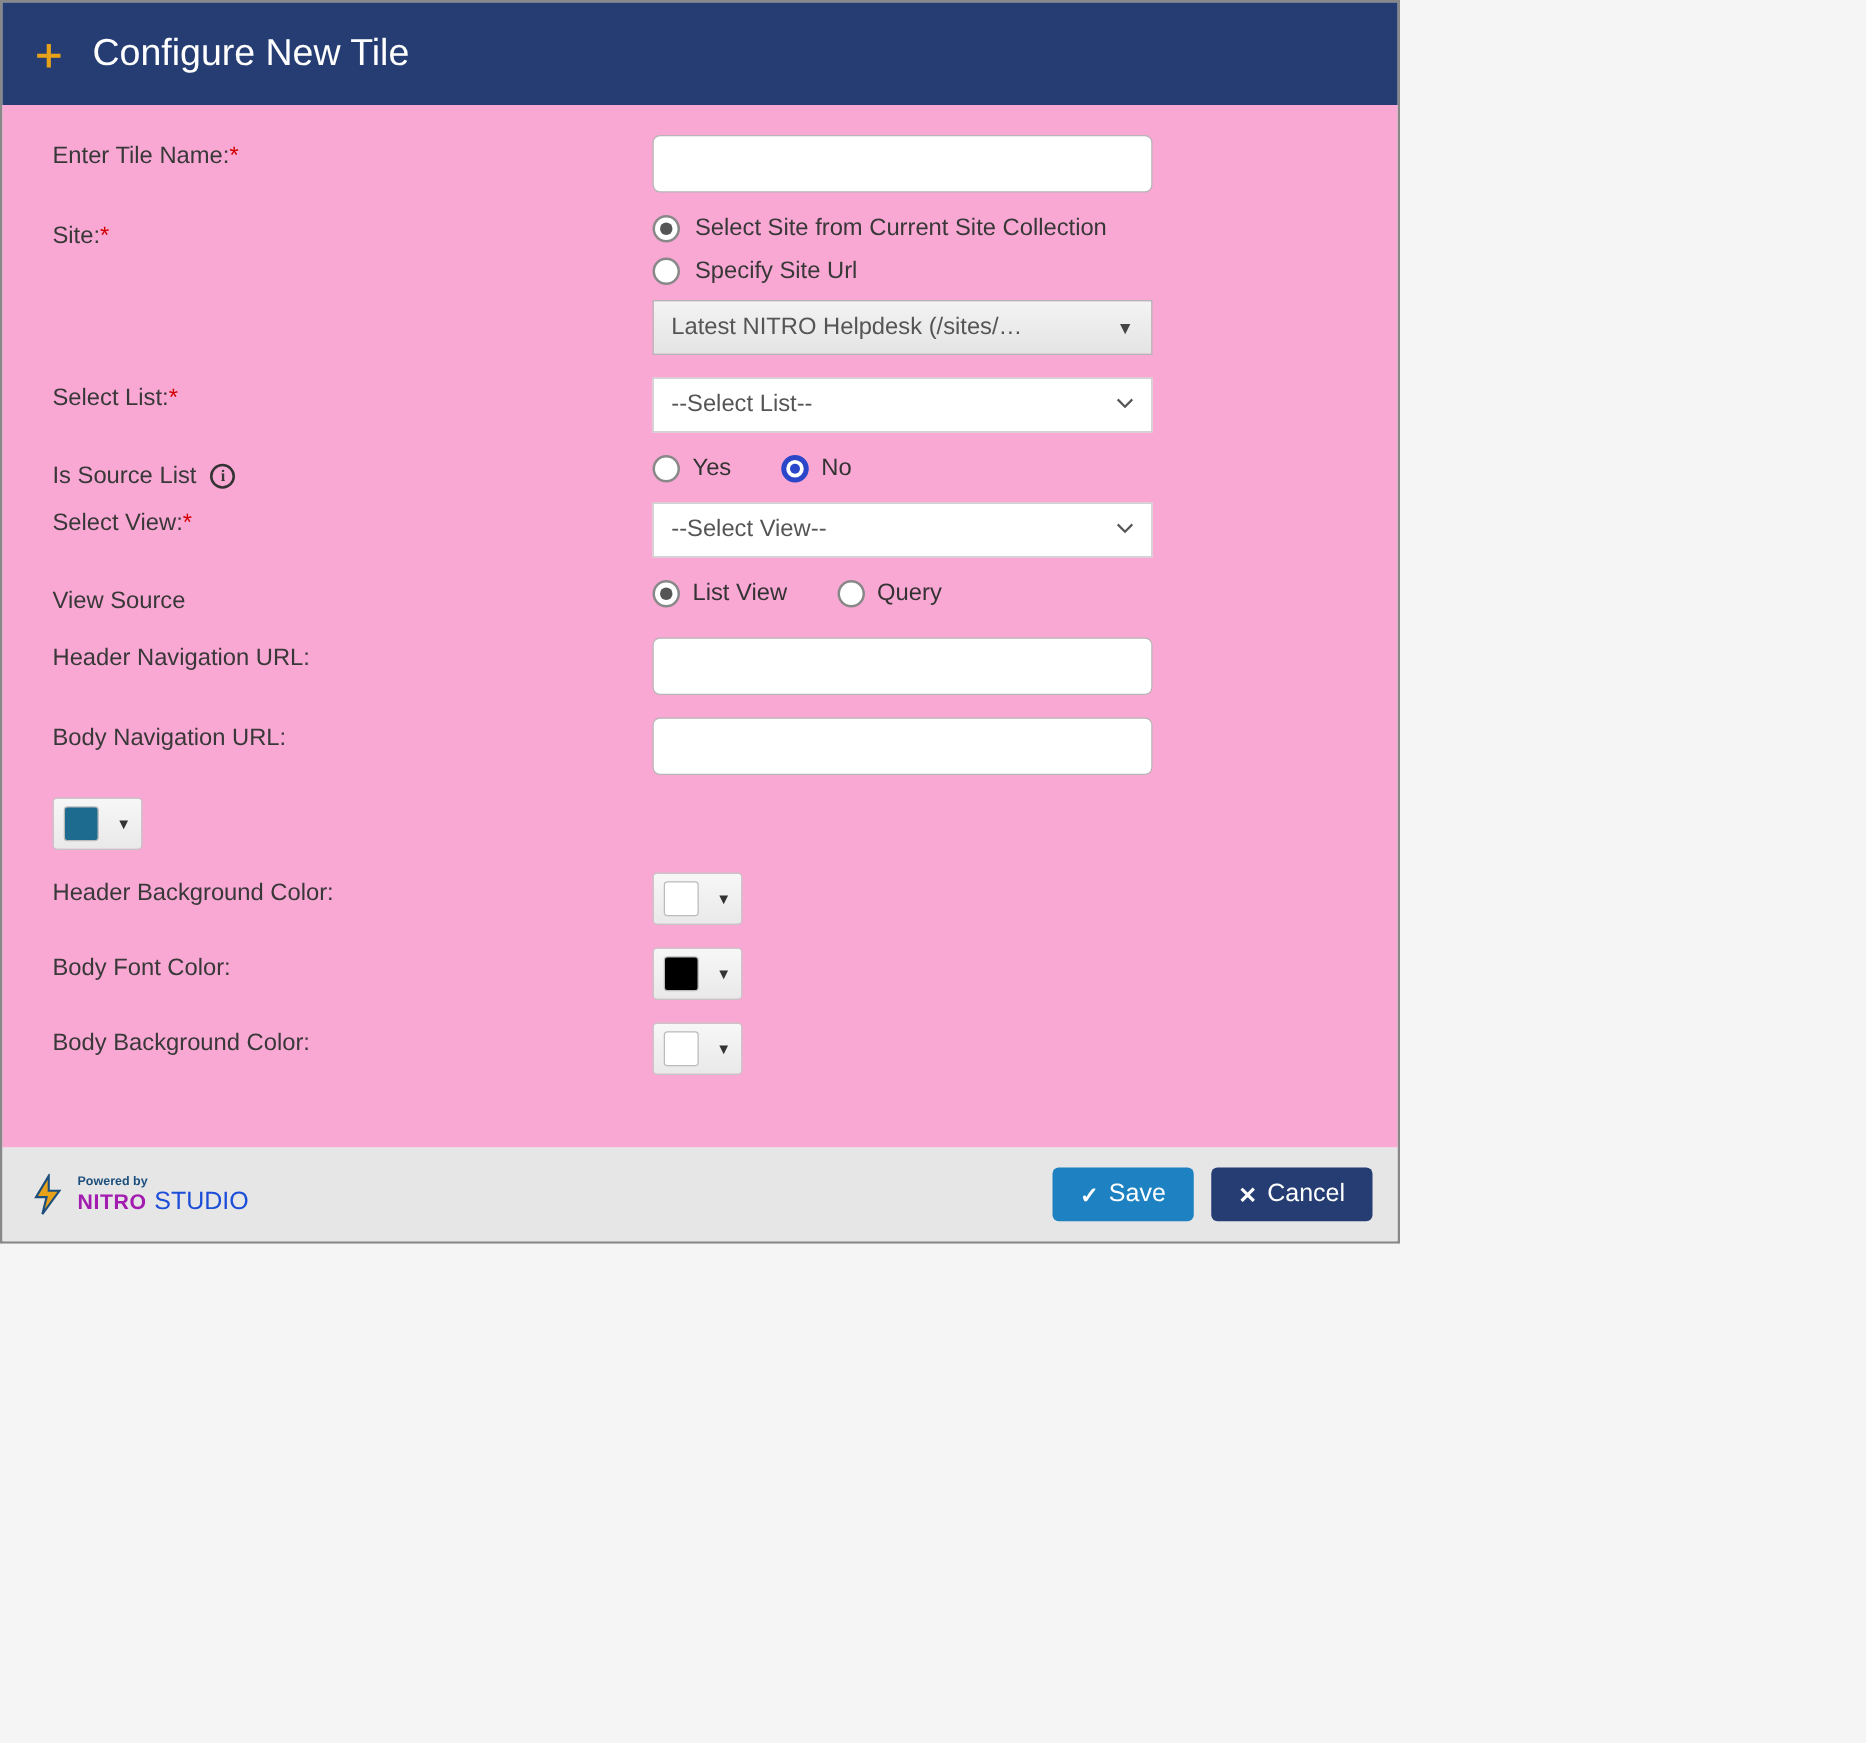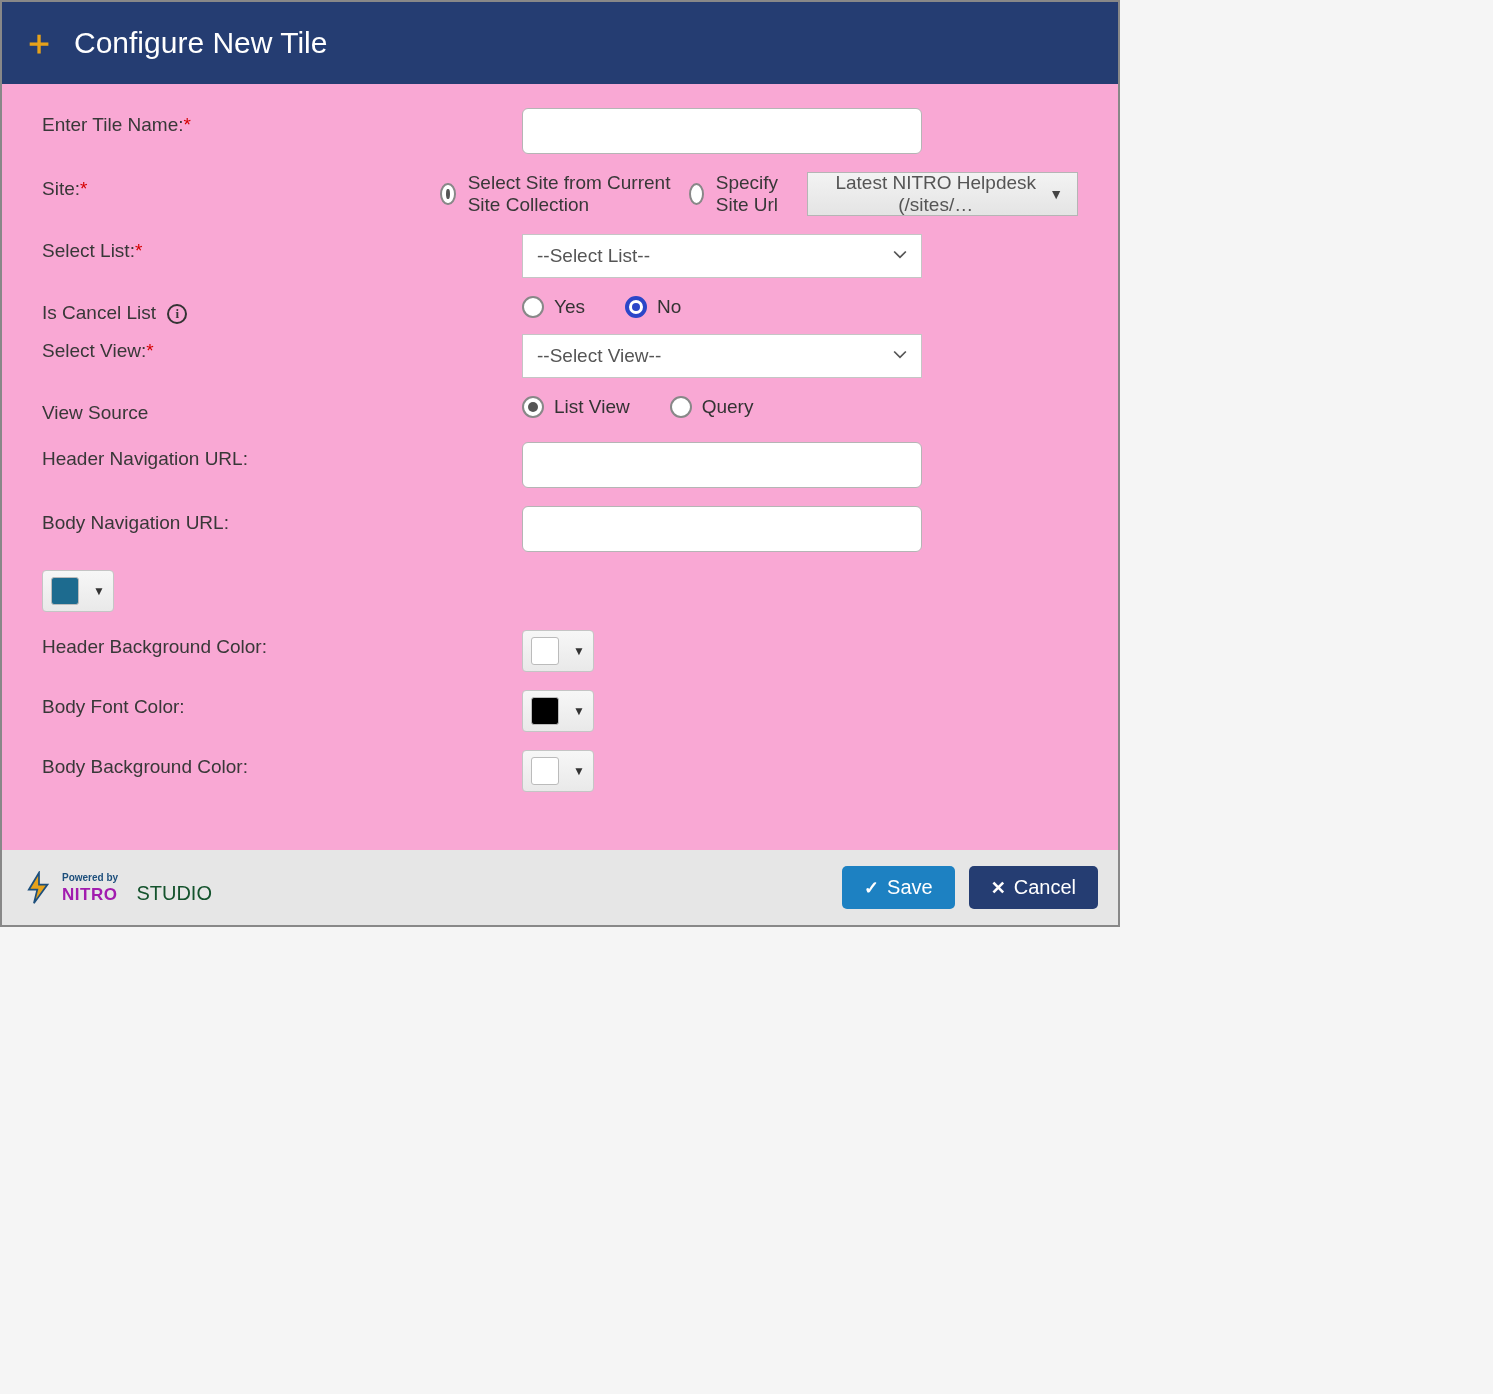--- a/index.html
+++ b/index.html
@@ -55,21 +55,21 @@
   .required { color: #d40000; }
   input[type="text"].text-input {
     width: 400px;
     height: 46px;
     border: 1px solid #b5b5b5;
     border-radius: 6px;
     padding: 0 12px;
     font-size: 18px;
     background: #fff;
   }
-  .radio-group { display: flex; flex-direction: row; gap: 12px; }
+  .radio-group { display: flex; flex-direction: column; gap: 12px; }
   .radio-line { display: flex; align-items: center; gap: 12px; font-size: 19px; color: #383838; }
   .radio-line-h { display: flex; align-items: center; gap: 40px; }
   .radio-item { display: flex; align-items: flex-end; gap: 10px; font-size: 19px; }
   .radio {
     width: 22px; height: 22px;
     border: 2px solid #888;
     border-radius: 50%;
     position: relative;
     background: #fff;
   }
@@ -160,23 +160,23 @@
     font-weight: bold;
   }
   .nitro {
     font-size: 17px;
     font-weight: 800;
     color: #a21caf;
     letter-spacing: 0.5px;
   }
   .studio {
     font-size: 20px;
-    color: #14532d;
+    color: #1d4ed8;
     font-weight: 400;
-    margin-left: 19px;
+    margin-left: 6px;
   }
   .footer-buttons {
     display: flex;
     gap: 14px;
   }
   .btn {
     display: flex;
     align-items: center;
     gap: 8px;
     padding: 10px 22px;
@@ -248,21 +248,21 @@
             <svg viewBox="0 0 12 8">
                 <path d="M1 1 L6 6 L11 1" stroke="#555" stroke-width="1.5" fill="none"></path>
               </svg>
           </span>
         </div>
       </div>
     </div>
 
     <div class="row" style="margin-bottom:10px;">
       <div class="label-col">
-        <span>Is Cancel List</span>
+        <span>Is Source List</span>
         <span class="info-icon">i</span>
       </div>
       <div class="input-col">
         <div class="radio-line-h">
           <div class="radio-item">
             <span class="radio"></span>
             <span>Yes</span>
           </div>
           <div class="radio-item">
             <span class="radio blue checked"></span>

